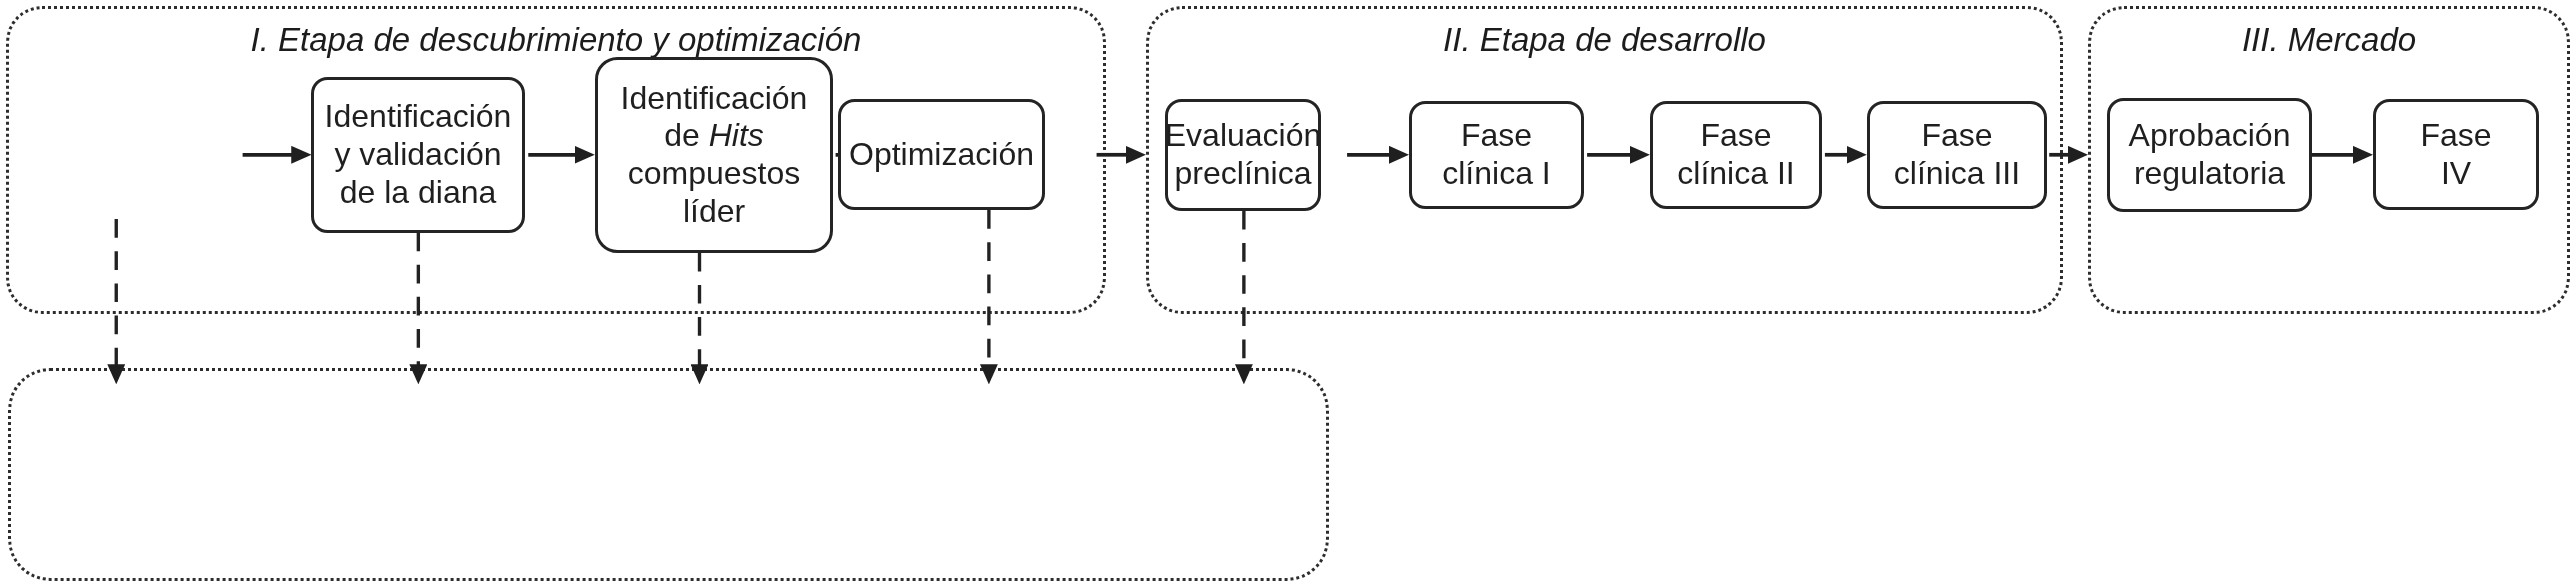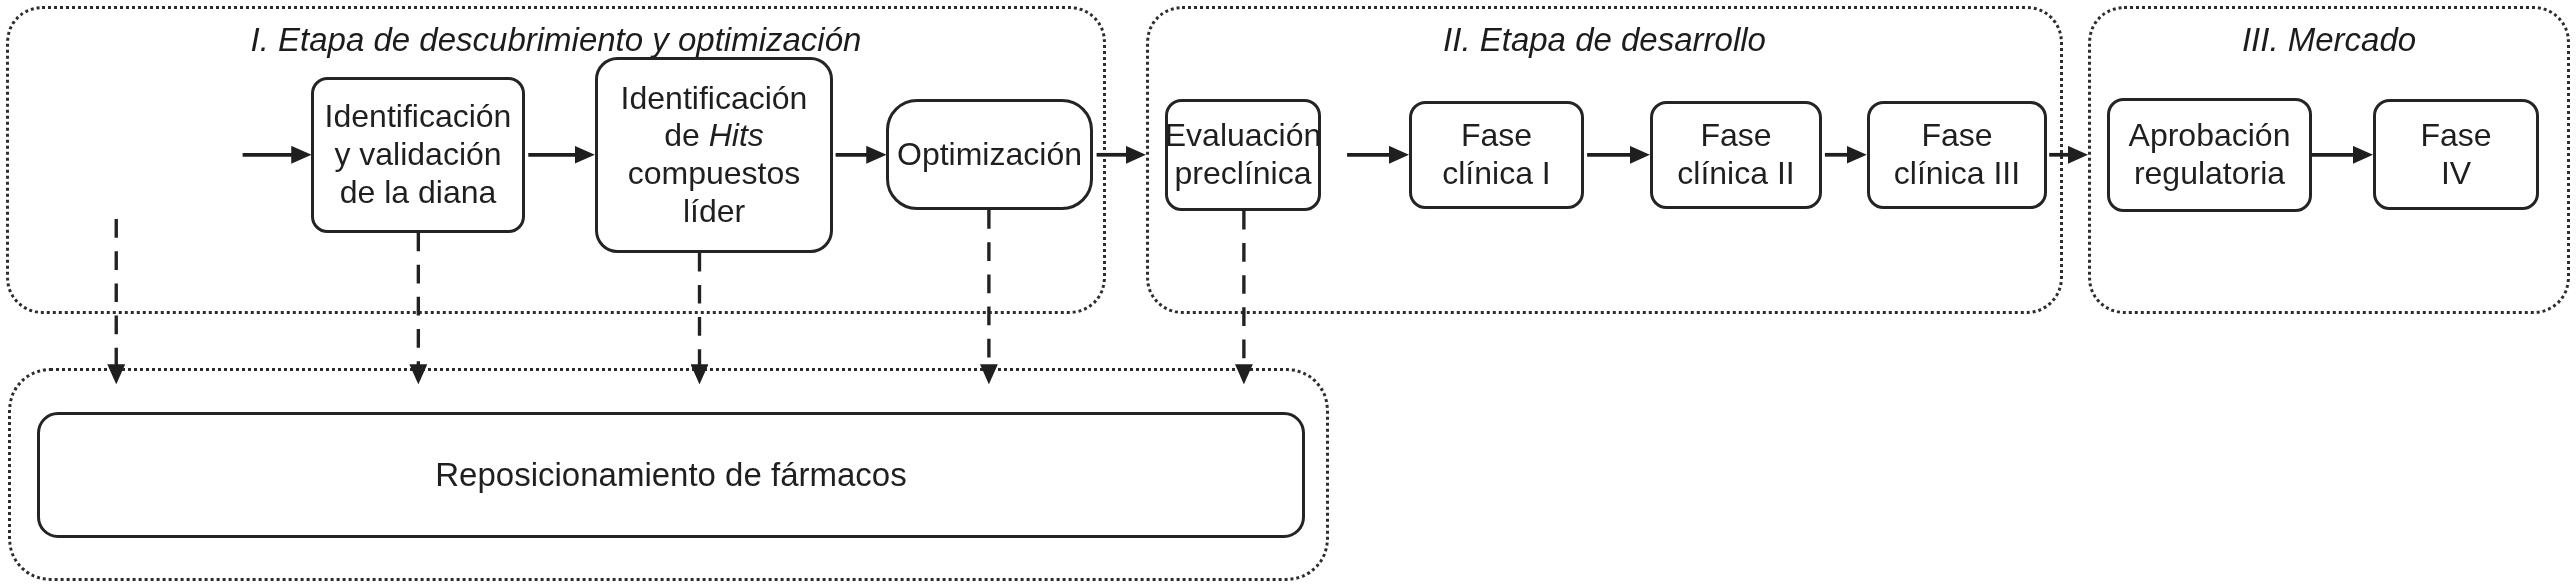--- a/index.html
+++ b/index.html
@@ -105,21 +105,21 @@
 de la diana</span>
   </div>
 
   <div class="node" style="left:595px;top:57px;width:238px;height:196px;border-radius:22.4px;">
     <span class="node-label"><span>Identificación
 de </span><em>Hits</em><span>
 compuestos
 líder</span></span>
   </div>
 
-  <div class="node" style="left:886px;top:99px;width:207px;height:111px;border-radius:31px;">
+  <div class="node" style="left:838px;top:99px;width:207px;height:111px;">
     <span class="node-label">Optimización</span>
   </div>
 
   <div class="node" style="left:1165px;top:99px;width:156px;height:112px;">
     <span class="node-label">Evaluación
 preclínica</span>
   </div>
 
   <div class="node" style="left:1409px;top:101px;width:175px;height:108px;">
     <span class="node-label">Fase
@@ -139,18 +139,15 @@
   <div class="node" style="left:2107px;top:98px;width:205px;height:114px;">
     <span class="node-label">Aprobación
 regulatoria</span>
   </div>
 
   <div class="node" style="left:2373px;top:99px;width:166px;height:111px;">
     <span class="node-label">Fase
 IV</span>
   </div>
 
-  <div class="repo-box" style="left:37px;top:412px;width:1268px;height:126px;">
-    <span class="node-label">Reposicionamiento de fármacos</span>
-  </div>
 
 </div>
 
 
 </body></html>

